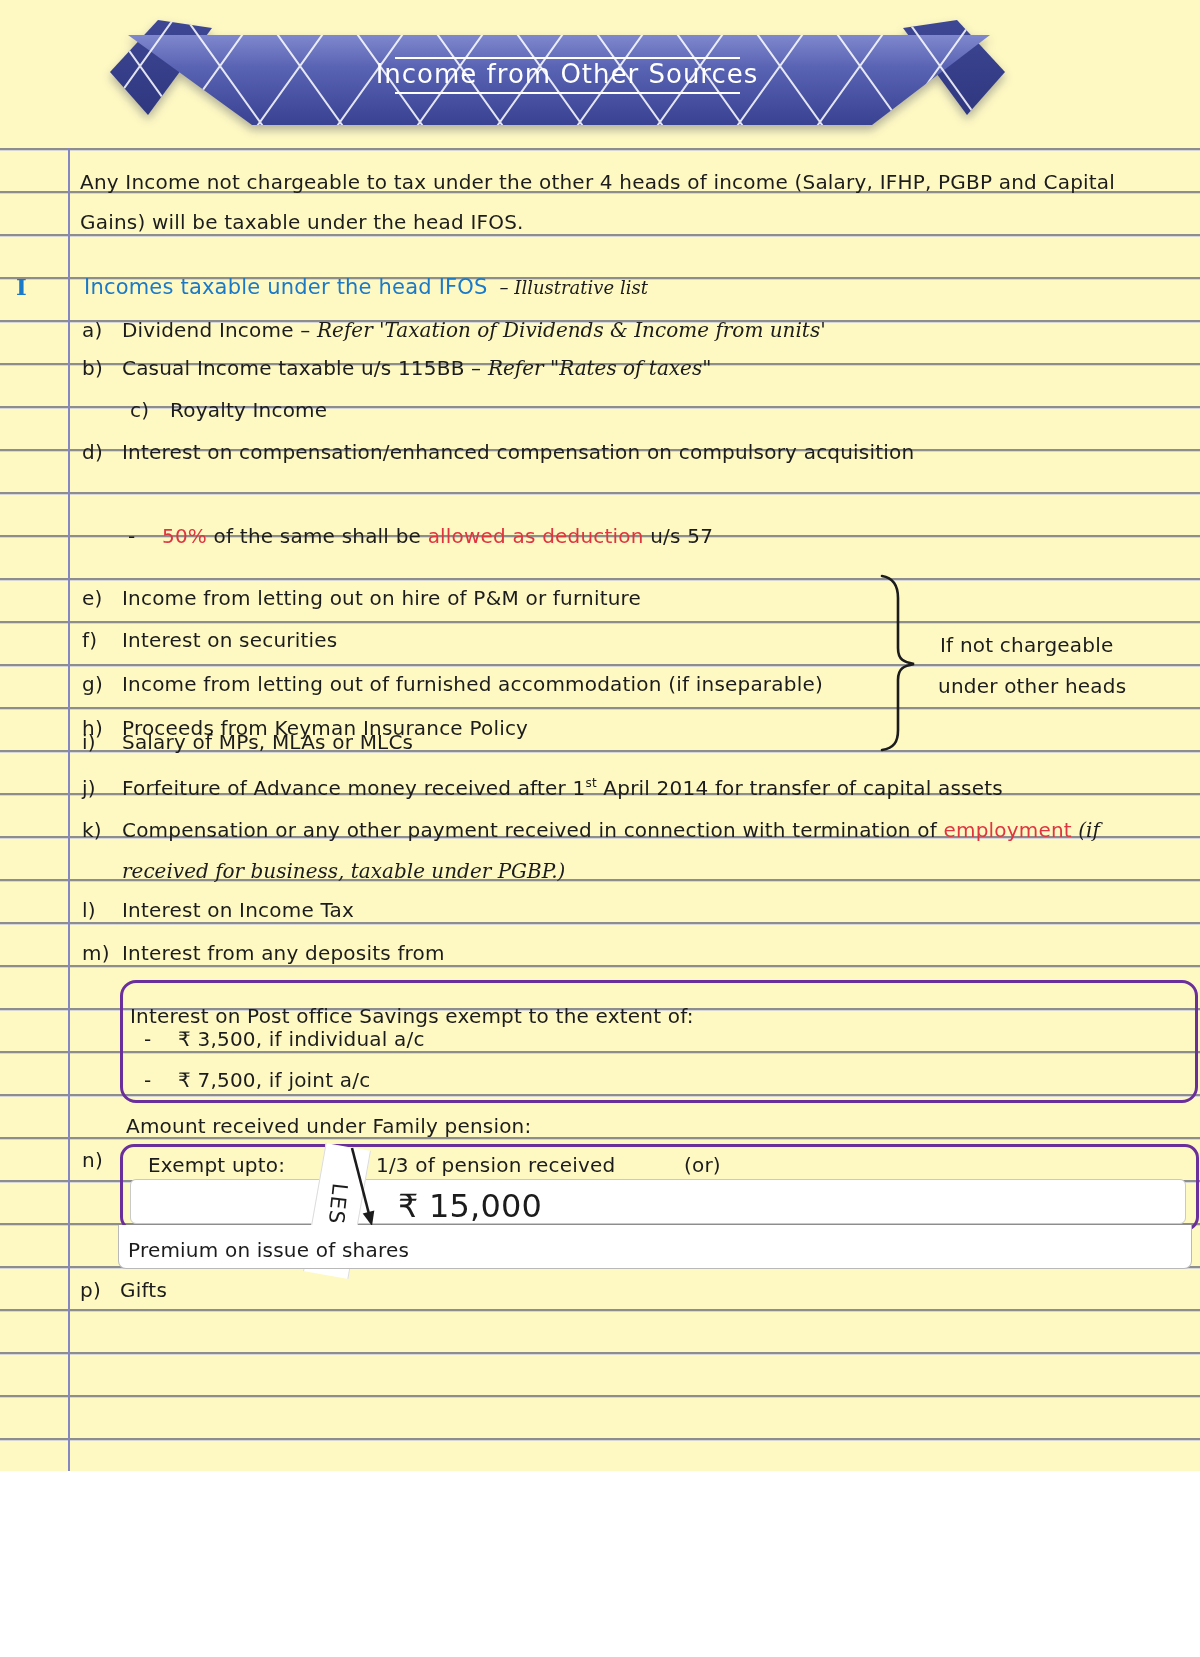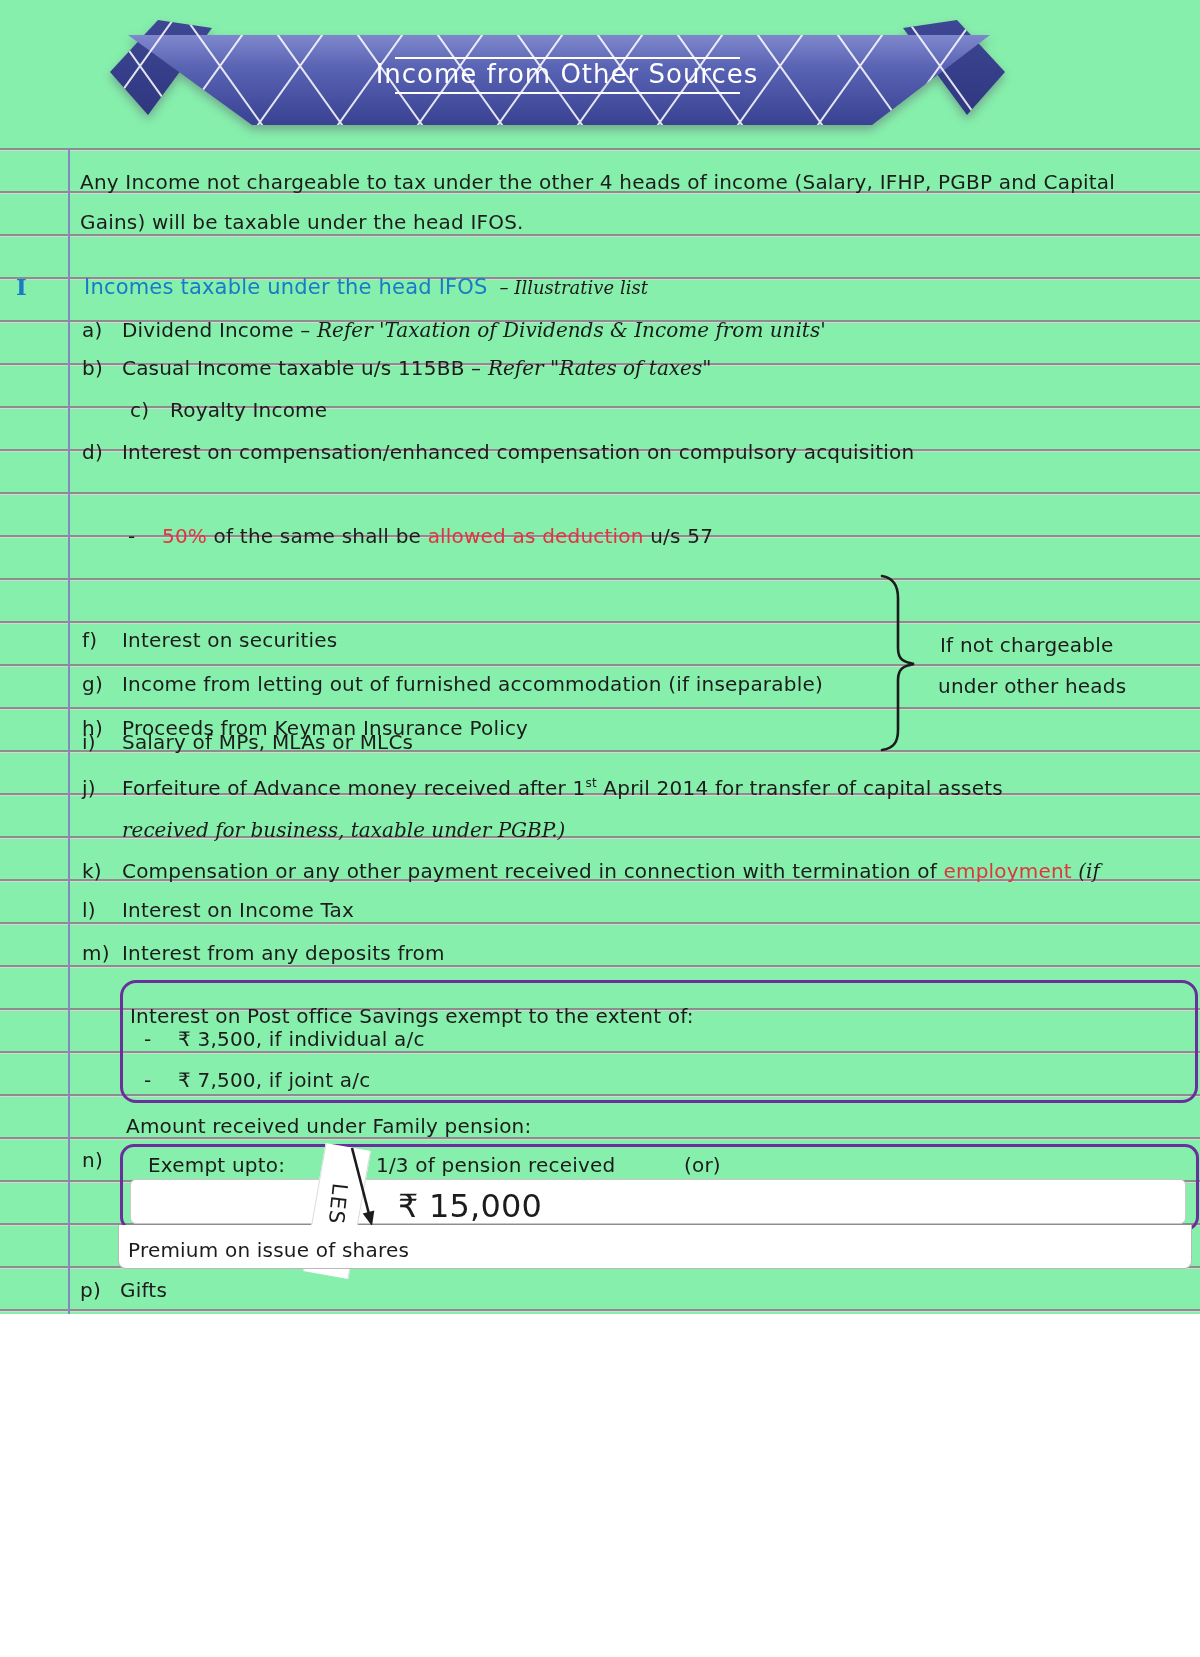--- a/index.html
+++ b/index.html
@@ -1,17 +1,17 @@
 <!DOCTYPE html>
 <html><head>
 <meta charset="utf-8">
 <style>
   html,body { margin:0; padding:0; background:#ffffff; }
   .page {
-    position:relative; width:1200px; height:1314px; background:#86efac;
+    position:relative; width:1200px; height:1471px; background:#fef9c3;
     overflow:hidden; font-family:"DejaVu Sans", sans-serif; color:#1c1c1c;
   }
   
   .rule-lines {
     position:absolute; left:0; top:148px; width:1200px; height:1336px;
     background:repeating-linear-gradient(to bottom,
       #8d8d8d 0px, #8d8d8d 1.8px,
       #d6d6d6 1.8px, #d6d6d6 3px,
       rgba(0,0,0,0) 3px, rgba(0,0,0,0) 43px);
   }
@@ -112,20 +112,23 @@
   <div class="t" style="left:82px; top:396px;margin-left:48px;">
     <span class="lbl">c)</span><span>Royalty Income</span>
   </div>
   <div class="t" style="left:82px; top:438px;">
     <span class="lbl">d)</span><span>Interest on compensation/enhanced compensation on compulsory acquisition</span>
   </div>
   <div class="t" style="left:128px; top:522px;">
     <span class="dash">-</span><span class="red">50%</span><span> of the same shall be </span><span class="red">allowed as deduction</span><span> u/s 57</span>
   </div>
 
+  <div class="t" style="left:82px; top:584px;">
+    <span class="lbl">e)</span><span>Income from letting out on hire of P&amp;M or furniture</span>
+  </div>
   <div class="t" style="left:82px; top:626px;">
     <span class="lbl">f)</span><span>Interest on securities</span>
   </div>
   <div class="t" style="left:82px; top:670px;">
     <span class="lbl">g)</span><span>Income from letting out of furnished accommodation (if inseparable)</span>
   </div>
   <div class="t" style="left:82px; top:714px;">
     <span class="lbl">h)</span><span>Proceeds from Keyman Insurance Policy</span>
   </div>
   <div class="t" style="left:82px; top:728px;">
@@ -136,25 +139,25 @@
     <path d="M6,4 C18,6 22,14 22,26 L22,76 C22,88 28,90 38,92 C28,94 22,96 22,108 L22,158 C22,170 18,176 6,178" fill="none" stroke="#1c1c1c" stroke-width="2.6" stroke-linecap="round"></path>
   </svg>
   <div class="t" style="left:940px; top:631px;">If not chargeable</div>
   <div class="t" style="left:938px; top:672px;">under other heads</div>
 
   <div class="t" style="left:82px; top:769px;">
     <span class="lbl">j)</span><span>Forfeiture of Advance money received after 1</span><sup>st</sup><span> April 2014 for transfer of capital assets</span>
   </div>
 
   <div class="t" style="left:82px; top:810px; line-height:41px;">
+    <div>
+      <span class="lbl">k)</span><span>Compensation or any other payment received in connection with termination of </span><span class="red">employment</span><span class="it"> (if</span>
+    </div>
     <div style="padding-left:40px;">
       <span class="it">received for business, taxable under PGBP.)</span>
-    </div>
-    <div>
-      <span class="lbl">k)</span><span>Compensation or any other payment received in connection with termination of </span><span class="red">employment</span><span class="it"> (if</span>
     </div>
   </div>
 
   <div class="t" style="left:82px; top:896px;">
     <span class="lbl">l)</span><span>Interest on Income Tax</span>
   </div>
   <div class="t" style="left:82px; top:939px;">
     <span class="lbl">m)</span><span>Interest from any deposits from</span>
   </div>
 

